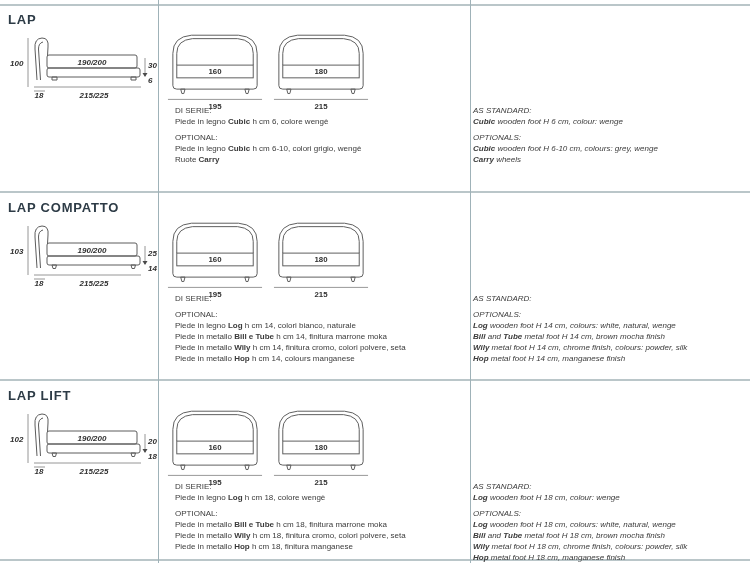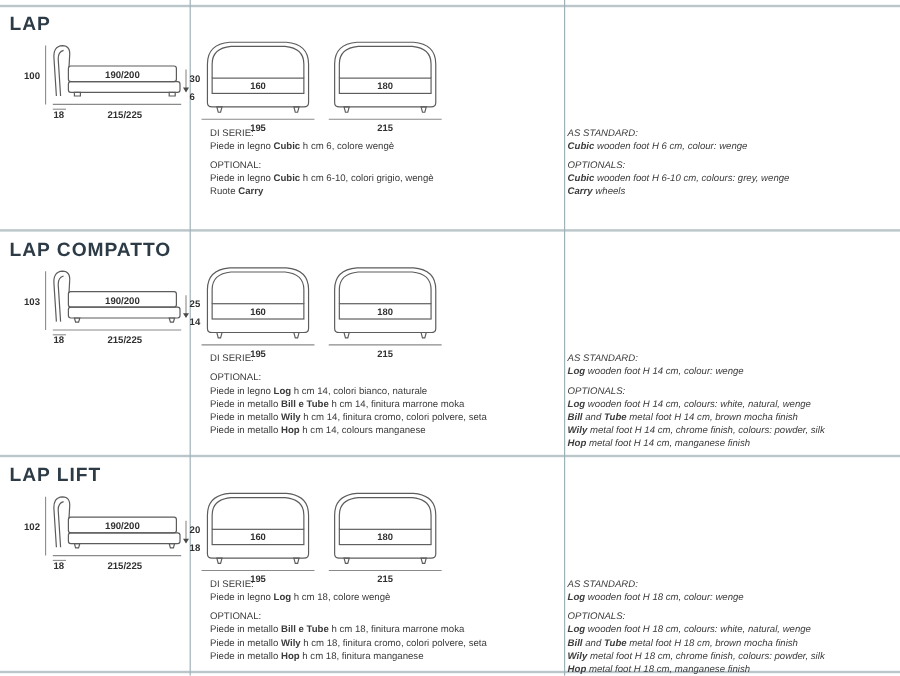--- a/index.html
+++ b/index.html
@@ -12,23 +12,23 @@
   .vline{position:absolute;top:0;width:1px;height:563px;background:#9fb2b8;}
   .v1{left:158px}.v2{left:470px}
 
   .row{position:absolute;left:0;width:750px;}
   .row1{top:5px;height:186px;}
   .row2{top:193px;height:140px;}
   .row3{top:381px;height:174px;}
 
   .title{
     position:absolute;left:8px;top:7px;margin:0;
-    font-size:16px;font-weight:bold;letter-spacing:0.8px;color:#2d3b46;
+    font-size:13px;font-weight:bold;letter-spacing:0.8px;color:#2d3b46;
   }
-  .sideview{position:absolute;left:14px;top:30px;width:154px;height:64px;}
+  .sideview{position:absolute;left:4px;top:30px;width:154px;height:64px;font-style:italic;}
   .front{position:absolute;top:24px;width:98px;height:82px;}
   .f1{left:166px}.f2{left:272px}
 
   svg{overflow:visible;}
   .draw path,.draw rect{fill:none;stroke:#5c5c5c;stroke-width:1;}
   .dims line{stroke:#8a8a8a;stroke-width:0.9;}
   .fillmark{fill:#4a4a4a;stroke:none;}
   svg text{
     font-family:"Liberation Sans",sans-serif;font-size:8px;font-weight:bold;fill:#303030;
   }
@@ -197,21 +197,20 @@
     <p>DI SERIE:</p>
     <p class="gap">OPTIONAL:</p>
     <p><span>Piede in legno </span><span class="b">Log</span><span> h cm 14, colori bianco, naturale</span></p>
     <p><span>Piede in metallo </span><span class="b">Bill e Tube</span><span> h cm 14, finitura marrone moka</span></p>
     <p><span>Piede in metallo </span><span class="b">Wily</span><span> h cm 14, finitura cromo, colori polvere, seta</span></p>
     <p><span>Piede in metallo </span><span class="b">Hop</span><span> h cm 14, colours manganese</span></p>
   </div>
 
   <div class="txtcol col-en">
     <p>AS STANDARD:</p>
-    <p><span class="b">Log</span><span> wooden foot H 14 cm, colour: wenge</span></p>
     <p class="gap">OPTIONALS:</p>
     <p><span class="b">Log</span><span> wooden foot H 14 cm, colours: white, natural, wenge</span></p>
     <p><span class="b">Bill</span><span> and </span><span class="b">Tube</span><span> metal foot H 14 cm, brown mocha finish</span></p>
     <p><span class="b">Wily</span><span> metal foot H 14 cm, chrome finish, colours: powder, silk</span></p>
     <p><span class="b">Hop</span><span> metal foot H 14 cm, manganese finish</span></p>
   </div>
 </section>
 
 <section class="row row3">
   <h2 class="title">LAP LIFT</h2>

